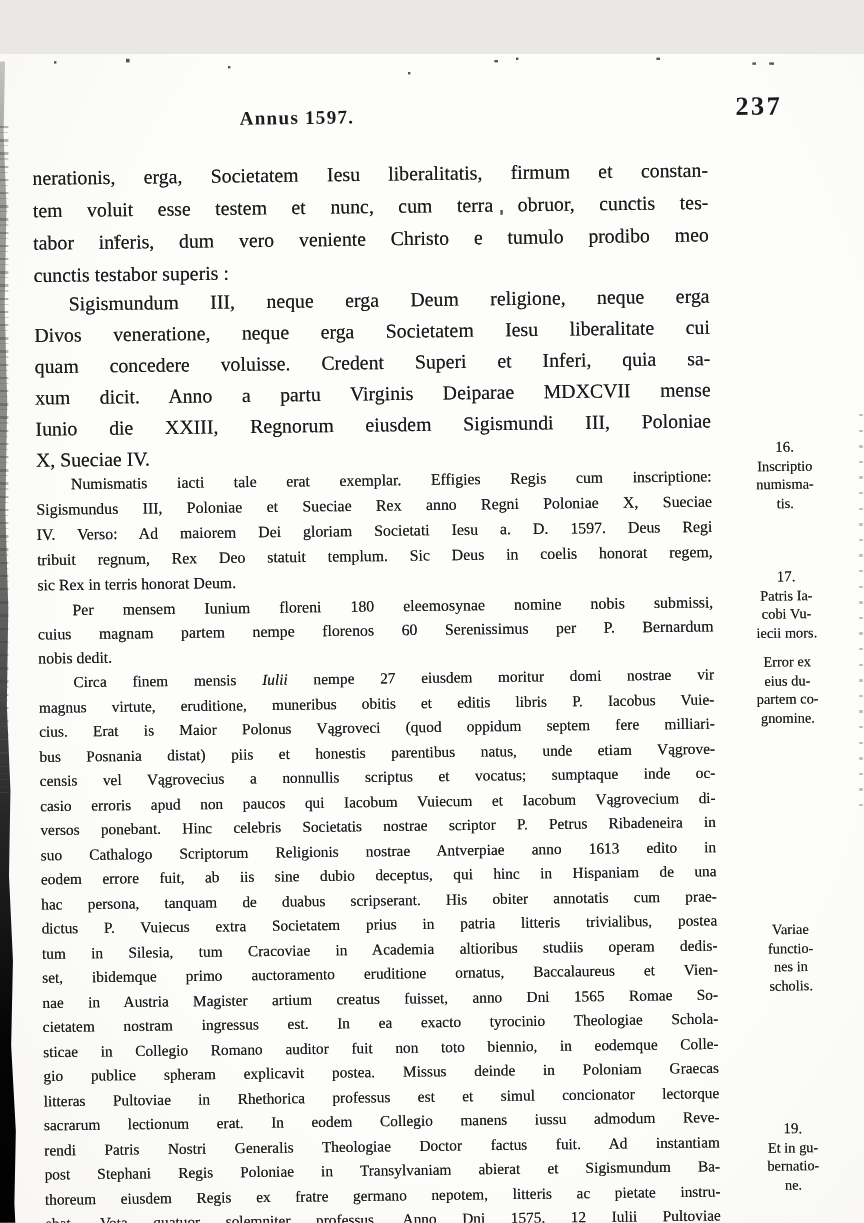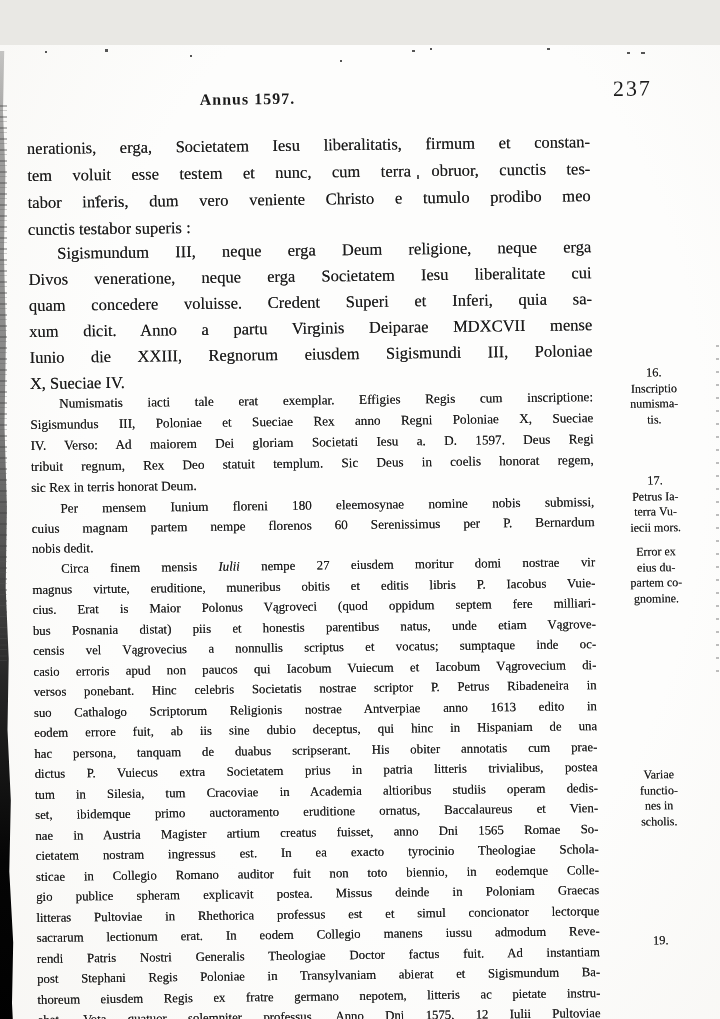--- a/index.html
+++ b/index.html
@@ -17,21 +17,21 @@
   #content{
     position:absolute;left:0;top:0;width:720px;height:1019px;
     transform:rotate(-0.7deg);transform-origin:50% 50%;
   }
   .running-title{
     position:absolute;top:44px;left:143px;width:220px;text-align:center;
     font-weight:bold;font-size:16px;letter-spacing:1px;
   }
   .page-number{
     position:absolute;top:34px;left:606px;width:64px;text-align:center;
-    font-weight:normal;font-size:22px;letter-spacing:2px;
+    font-weight:bold;font-size:22px;letter-spacing:2px;
   }
   .para{
     position:absolute;left:32px;width:563px;
     text-shadow:0 0 0.5px rgba(20,20,20,.75);
   }
   .para.large{font-size:16.5px;}
   .para.small{font-size:13.2px;}
   .para.smaller{font-size:12.8px;}
   .tline{text-align:justify;text-align-last:justify;}
   .para.indent .tline:first-child{text-indent:29px;}
@@ -152,22 +152,22 @@
       <div class="mnum">16.</div>
       <div>
           <div class="tline">Inscriptio</div>
           <div class="tline">numisma-</div>
           <div class="tline">tis.</div>
         </div>
     </div>
     <div class="mnote" style="top:432px">
       <div class="mnum">17.</div>
       <div>
-          <div class="tline">Petrus Ia-</div>
-          <div class="tline">terra Vu-</div>
+          <div class="tline">Patris Ia-</div>
+          <div class="tline">cobi Vu-</div>
           <div class="tline">iecii mors.</div>
         </div>
     </div>
     <div class="mnote" style="top:503px">
 
       <div>
           <div class="tline">Error ex</div>
           <div class="tline">eius du-</div>
           <div class="tline">partem co-</div>
           <div class="tline">gnomine.</div>
@@ -177,16 +177,21 @@
 
       <div>
           <div class="tline">Variae</div>
           <div class="tline">functio-</div>
           <div class="tline">nes in</div>
           <div class="tline">scholis.</div>
         </div>
     </div>
     <div class="mnote" style="top:892px">
       <div class="mnum">19.</div>
+      <div>
+          <div class="tline">Et in gu-</div>
+          <div class="tline">bernatio-</div>
+          <div class="tline">ne.</div>
+        </div>
     </div>
 
   </div>
 </div>
 
 </body></html>

